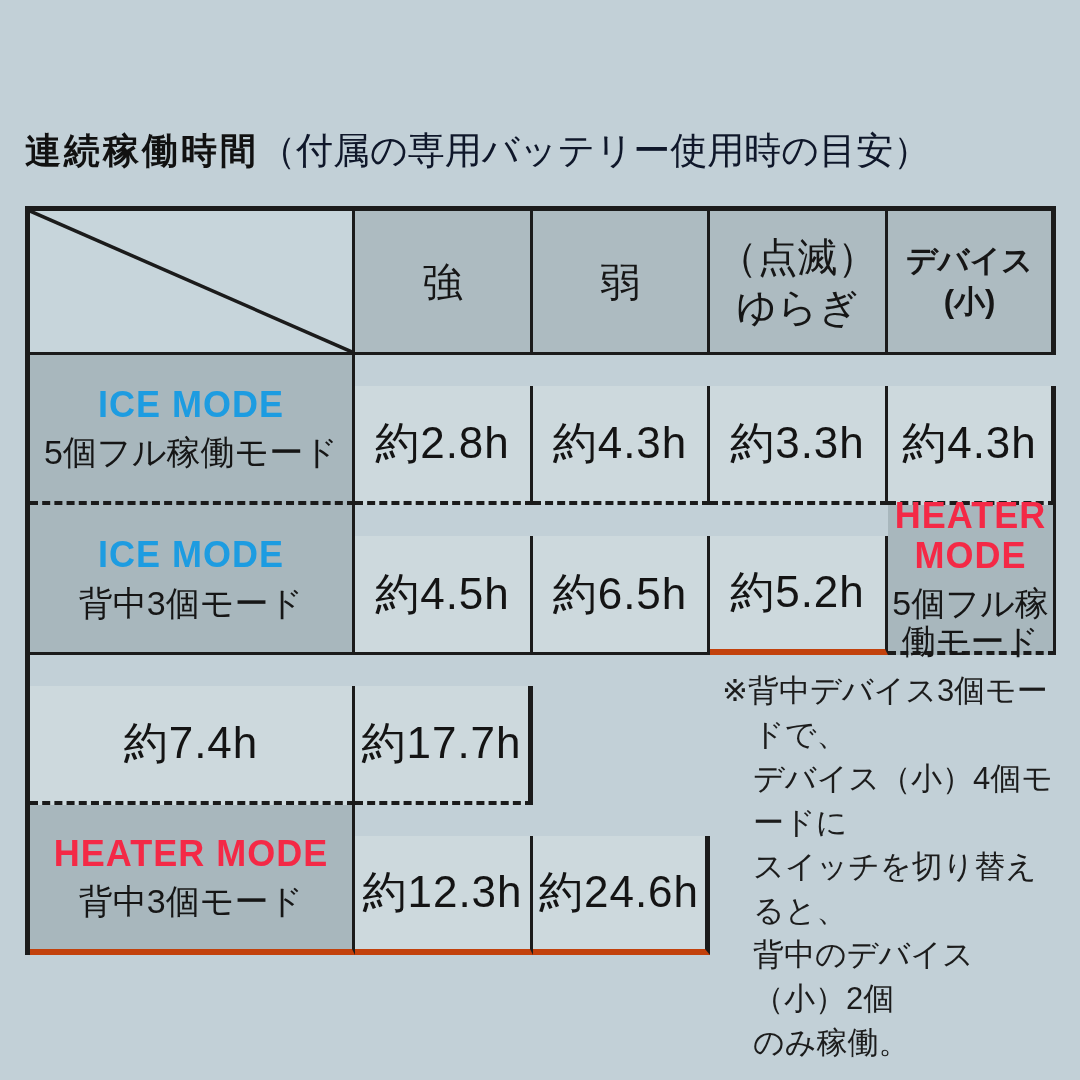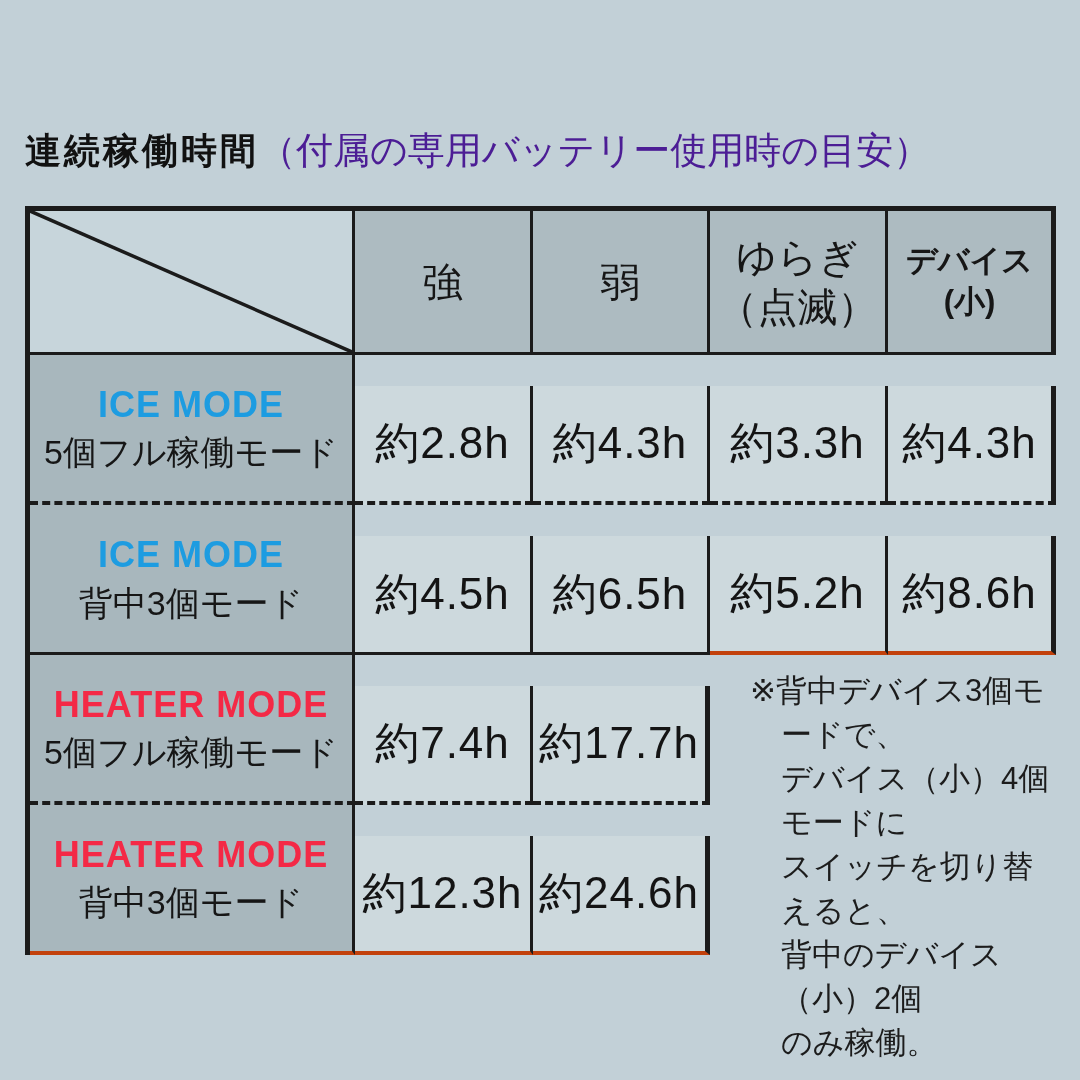--- a/index.html
+++ b/index.html
@@ -15,21 +15,21 @@
 
   
   .title-wrap {
     position:absolute; left:25px; top:126px;
     white-space:nowrap;
   }
   .title-main {
     font-size:36px; font-weight:700; letter-spacing:3px; color:#111;
   }
   .title-sub {
-    font-size:37px; font-weight:500; letter-spacing:0px; color:#4c1d95;text-align:center;
+    font-size:37px; font-weight:500; letter-spacing:0px; color:#0f172a;text-align:center;
   }
 
   
   .spec-table {
     position:absolute; left:25px; top:206px;
     width:1031px; height:749px;
     display:grid;
     grid-template-columns:325px 178px 177px 178px 1fr;
     grid-template-rows:144px 150px 150px 150px 1fr;
     border-top:5px solid #1b1b1b;
@@ -43,40 +43,39 @@
   }
   .bg-corner { background:#c7d5db; }
   .bg-head   { background:#adbbc1; }
   .bg-rowhead{ background:#a8b7bd; }
   .bg-data   { background:#cdd9dd;margin-top:31px; }
 
   .br-in  { border-right:3px solid #1b1b1b; }
   .br-out { border-right:5px solid #1b1b1b; }
   .bb-in  { border-bottom:3px solid #1b1b1b; }
   .bb-dash{ border-bottom:4px dashed #1b1b1b; }
-  .bb-out { border-bottom:4px solid #c2410c; }
+  .bb-out { border-bottom:6px solid #c2410c; }
 
   .corner-svg { position:absolute; inset:0; width:100%; height:100%; }
 
   .col-head { font-size:40px; font-weight:500; line-height:1.25; color:#161616; }
   .col-head.small { font-size:31px; font-weight:600; line-height:1.3; }
 
   .mode-name { font-size:36px; font-weight:800; letter-spacing:1px; line-height:1.1; }
   .mode-sub  { font-size:34px; font-weight:500; color:#161616; margin-top:10px; line-height:1.1; }
 
   .val { font-size:44px; font-weight:500; color:#141414; letter-spacing:1px; }
 
   
   .note-area {
     grid-column:4 / 6; grid-row:4 / 6;
     background:transparent;
     display:block;
     text-align:left;
     padding:14px 0 0 12px;
-    margin-left:28px;
   }
   .note-text {
     font-size:31px; font-weight:500; color:#1c1c1c;
     line-height:1.42;
     white-space:pre-line;
     padding-left:1em; text-indent:-1em;
   }
 </style>
 </head>
 <body>
@@ -92,22 +91,22 @@
       <line x1="0" y1="0" x2="100" y2="100" stroke="#1b1b1b" stroke-width="3.5" vector-effect="non-scaling-stroke"></line>
     </svg>
   </div>
   <div class="cell bg-head br-in bb-in">
     <div class="col-head">強</div>
   </div>
   <div class="cell bg-head br-in bb-in">
     <div class="col-head">弱</div>
   </div>
   <div class="cell bg-head br-in bb-in">
+    <div class="col-head">（点滅）</div>
     <div class="col-head">ゆらぎ</div>
-    <div class="col-head">（点滅）</div>
   </div>
   <div class="cell bg-head br-out bb-in">
     <div class="col-head small">デバイス(小)</div>
   </div>
 
   <div class="cell bg-rowhead br-in bb-dash">
     <div class="mode-name" style="color: rgb(29, 156, 225);">ICE MODE</div>
     <div class="mode-sub">5個フル稼働モード</div>
   </div>
   <div class="cell bg-data br-in bb-dash">
@@ -129,23 +128,20 @@
   </div>
   <div class="cell bg-data br-in bb-in">
     <div class="val">約4.5h</div>
   </div>
   <div class="cell bg-data br-in bb-in">
     <div class="val">約6.5h</div>
   </div>
   <div class="cell bg-data br-in bb-out">
     <div class="val">約5.2h</div>
   </div>
-  <div class="cell bg-data br-out bb-out">
-    <div class="val">約8.6h</div>
-  </div>
 
   <div class="cell bg-rowhead br-in bb-dash">
     <div class="mode-name" style="color: rgb(244, 41, 70);">HEATER MODE</div>
     <div class="mode-sub">5個フル稼働モード</div>
   </div>
   <div class="cell bg-data br-in bb-dash">
     <div class="val">約7.4h</div>
   </div>
   <div class="cell bg-data br-out bb-dash">
     <div class="val">約17.7h</div>

